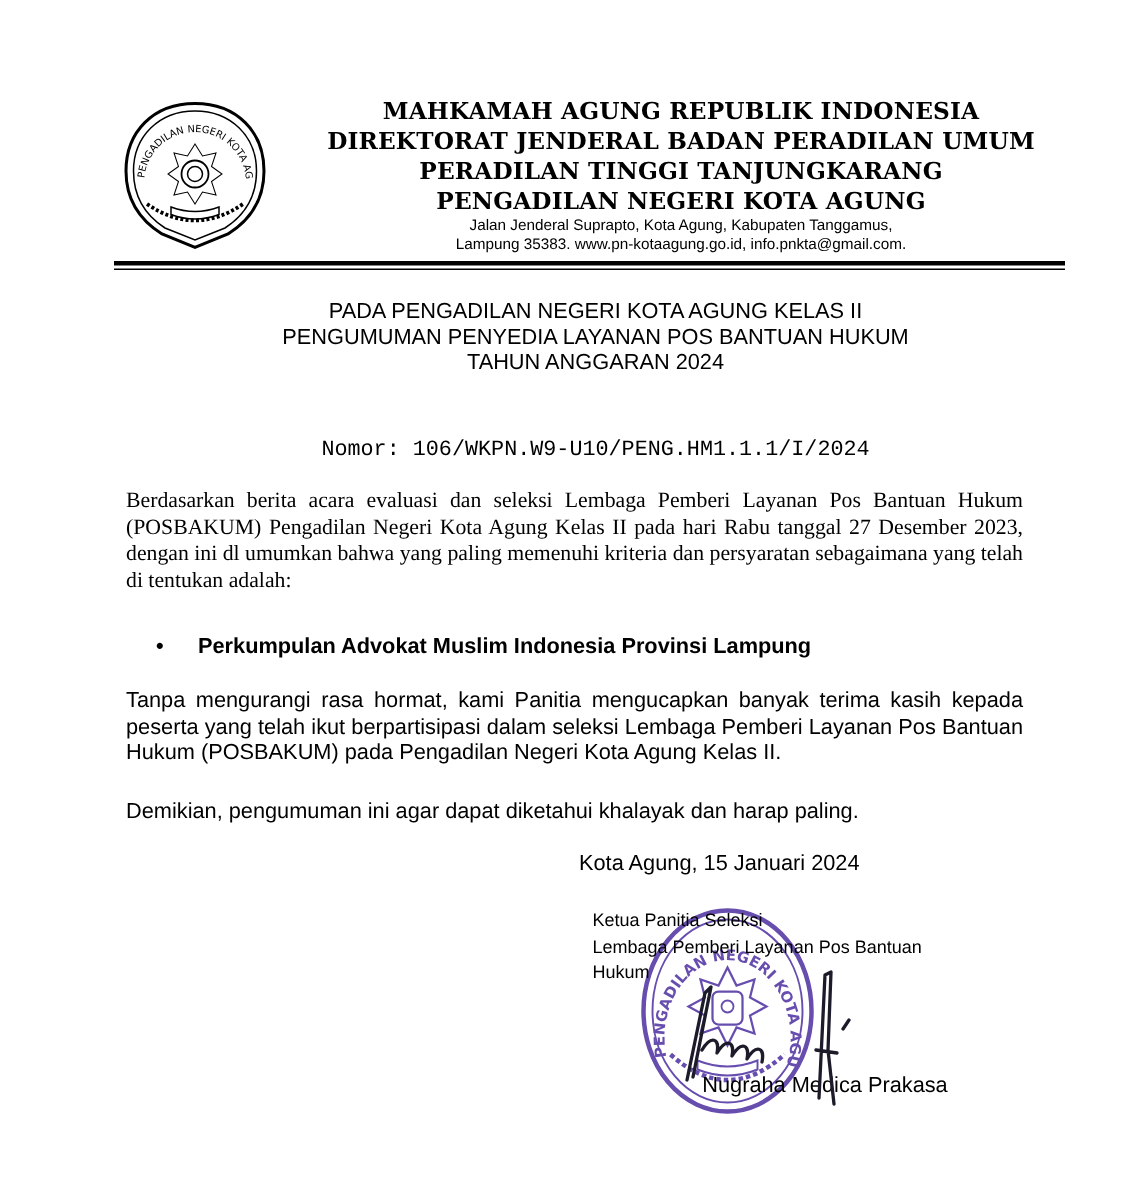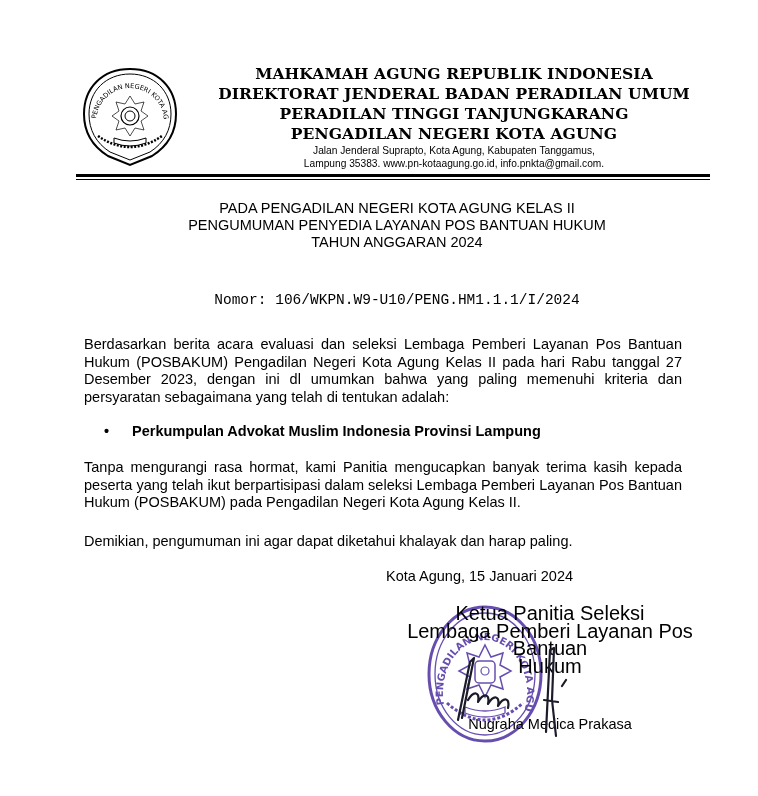--- a/index.html
+++ b/index.html
@@ -15,31 +15,31 @@
 
   
   .title { position: absolute; left: 100px; top: 200px; width: 594px; text-align: center;
            font-family: "Liberation Sans", sans-serif; font-size: 14.5px; line-height: 17px; }
   .nomor { position: absolute; left: 100px; top: 276px; width: 594px; text-align: center;
            font-family: Liberation Mono, monospace; font-size: 14.5px; line-height: 17px; margin-top: 16px; }
 
   
   .para { position: absolute; left: 84px; width: 598px; font-family: "Liberation Sans", sans-serif;
           font-size: 14.5px; line-height: 17.5px; text-align: justify; }
-  .p1 { top: 336px; }
+  .p1 { top: 326px; font-family: Liberation Serif, serif; }
   .bullet-row { position: absolute; left: 104px; top: 422px; font-family: "Liberation Sans", sans-serif;
                 font-size: 14.5px; font-weight: bold; line-height: 18px; display: flex; }
   .bullet-row .dot { width: 28px; }
   .p2 { top: 459px; }
   .p3 { top: 533px; }
 
   
   .place-date { position: absolute; left: 386px; top: 568px; font-family: "Liberation Sans", sans-serif; font-size: 14.5px; line-height: 17px; }
-  .sig { position: absolute; left: 395px; top: 605px; width: 310px; text-align: center;
-         font-family: "Liberation Sans", sans-serif; font-size: 20px; line-height: 17.5px; z-index: 3; }
+  .sig { position: absolute; left: 395px; top: 605px; width: 310px; 
+         font-family: "Liberation Sans", sans-serif; font-size: 12px; line-height: 17.5px; z-index: 3; }
   .signer { position: absolute; left: 395px; top: 716px; width: 310px; text-align: center;
             font-family: Liberation Sans, sans-serif; font-size: 14.5px; line-height: 17px; z-index: 3; }
   .stamp { position: absolute; left: 425px; top: 603px; width: 120px; height: 142px; z-index: 2; opacity: 0.92; }
   .signature { position: absolute; left: 440px; top: 640px; width: 150px; height: 100px; z-index: 4; }
 </style>
 </head>
 <body>
 
 <svg class="logo" viewBox="0 0 100 102">
   <path d="M50 3 C78 3 96 22 96 48 C96 66 88 80 72 90 L50 99 L28 90 C12 80 4 66 4 48 C4 22 22 3 50 3 Z" fill="none" stroke="#000" stroke-width="2"></path>

